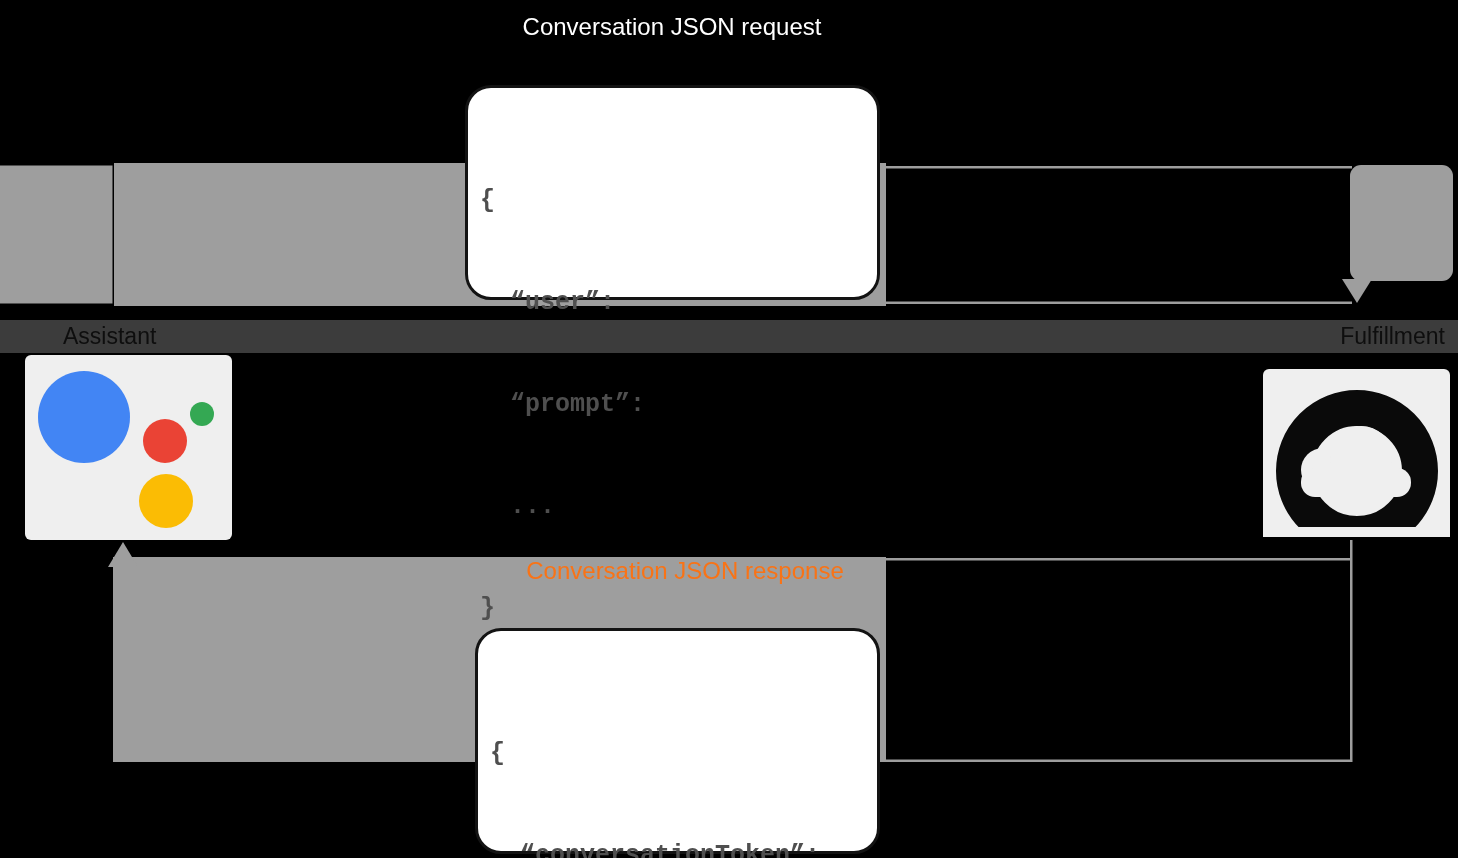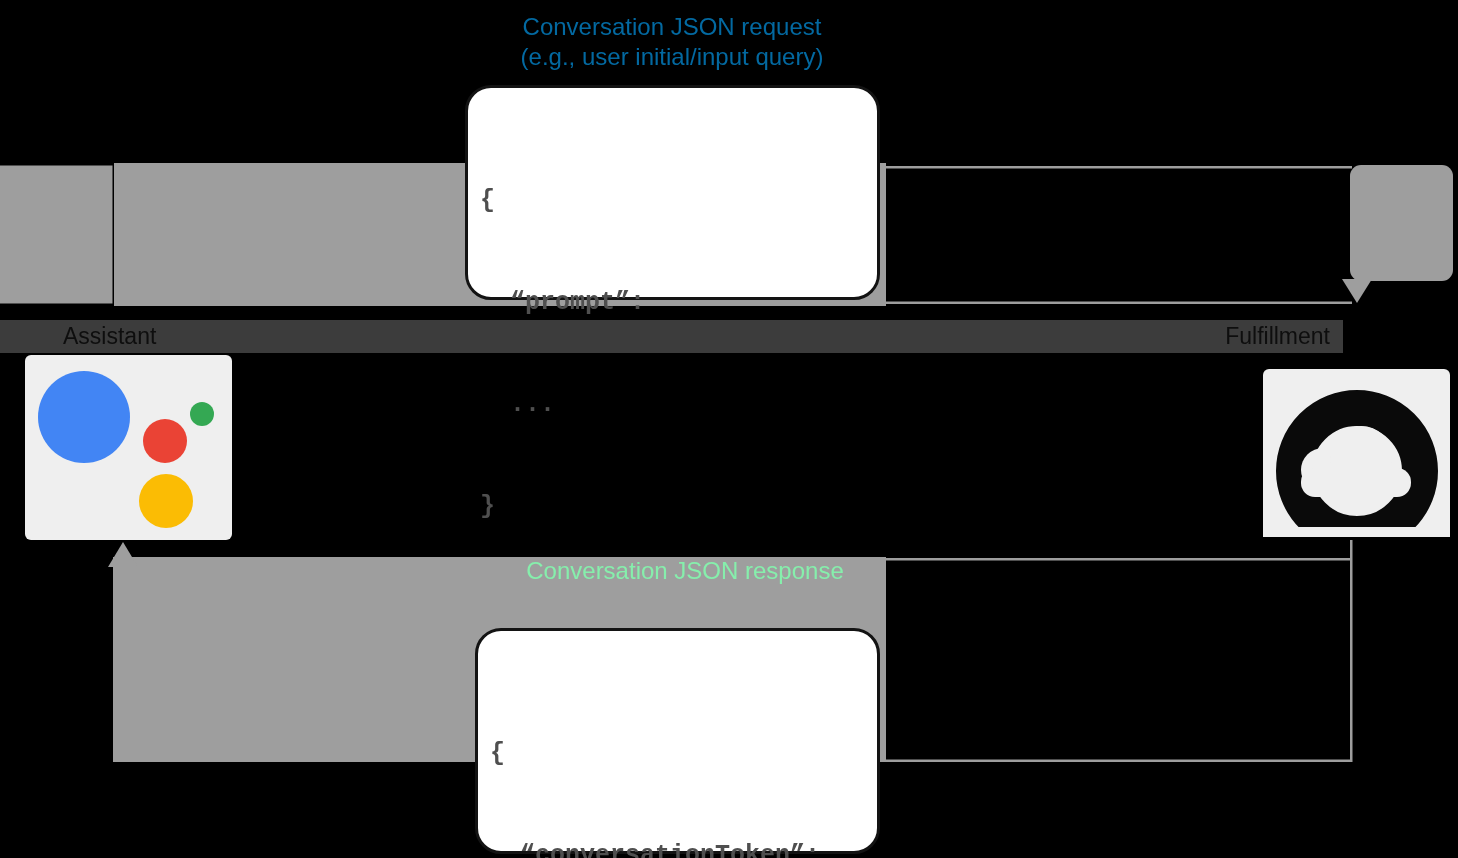--- a/index.html
+++ b/index.html
@@ -3,36 +3,36 @@
 <meta charset="utf-8">
 <style>
   html,body{margin:0;padding:0;background:#000;}
   .canvas{
     position:relative;width:1458px;height:858px;background:#000000;
     overflow:hidden;font-family:"Liberation Sans",sans-serif;
   }
   .arrows{position:absolute;left:0;top:0;width:1458px;height:858px;}
 
   
-  .flow-label{position:absolute;text-align:center;color:#0369a1;font-size:24px;line-height:30px;}
+  .flow-label{position:absolute;text-align:center;color:#ffffff;font-size:24px;line-height:30px;}
   .flow-label.request{left:380px;top:12px;width:584px;}
-  .flow-label.response{left:435px;top:556px;width:500px;color:#86efac;}
+  .flow-label.response{left:435px;top:556px;width:500px;color:#f97316;}
 
   
   .json-box{
     position:absolute;background:#ffffff;border:3px solid #131313;border-radius:26px;
     box-sizing:border-box;color:#4f4f4f;font-family:"Liberation Mono",monospace;
     font-weight:bold;font-size:25px;line-height:34px;white-space:pre;
   }
   .json-box.request{left:465px;top:85px;width:415px;height:215px;padding:28px 0 0 12px;}
   .json-box.response{left:475px;top:628px;width:405px;height:226px;padding:38px 0 0 12px;}
   .code-line{white-space:pre;}
 
   
-  .band{position:absolute;left:0;top:320px;width:1343px;height:33px;background:#3c3c3c;}
+  .band{position:absolute;left:0;top:320px;width:1458px;height:33px;background:#3c3c3c;}
   .band .node-label{position:absolute;top:0;line-height:33px;font-size:23px;color:#0e0e0e;}
   .band .assistant{left:63px;}
   .band .fulfillment{right:13px;}
 
   
   .card{position:absolute;background:#efefef;border-radius:6px;}
   .card.assistant{left:25px;top:355px;width:207px;height:185px;}
   .card.fulfillment{left:1263px;top:369px;width:187px;height:168px;}
 
   
@@ -63,25 +63,25 @@
       <rect x="113" y="557" width="773" height="205"></rect>
       <rect x="886" y="558" width="466" height="2.5"></rect>
       <rect x="886" y="759.5" width="466" height="2.5"></rect>
       <rect x="1350" y="540" width="2.5" height="222"></rect>
       <polygon points="108,567 138,567 123,542"></polygon>
     </g>
   </svg>
 
   <div class="flow-label request">
     <div>Conversation JSON request</div>
-    <div>(e.g., user initial/input query)</div>
   </div>
 
   <div class="json-box request">
     <div class="code-line">{</div>
+    <div class="code-line">  “user”:</div>
     <div class="code-line">  “prompt”:</div>
     <div class="code-line">  ...</div>
     <div class="code-line">}</div>
   </div>
 
   <div class="band">
     <span class="node-label assistant">Assistant</span>
     <span class="node-label fulfillment">Fulfillment</span>
   </div>
 

